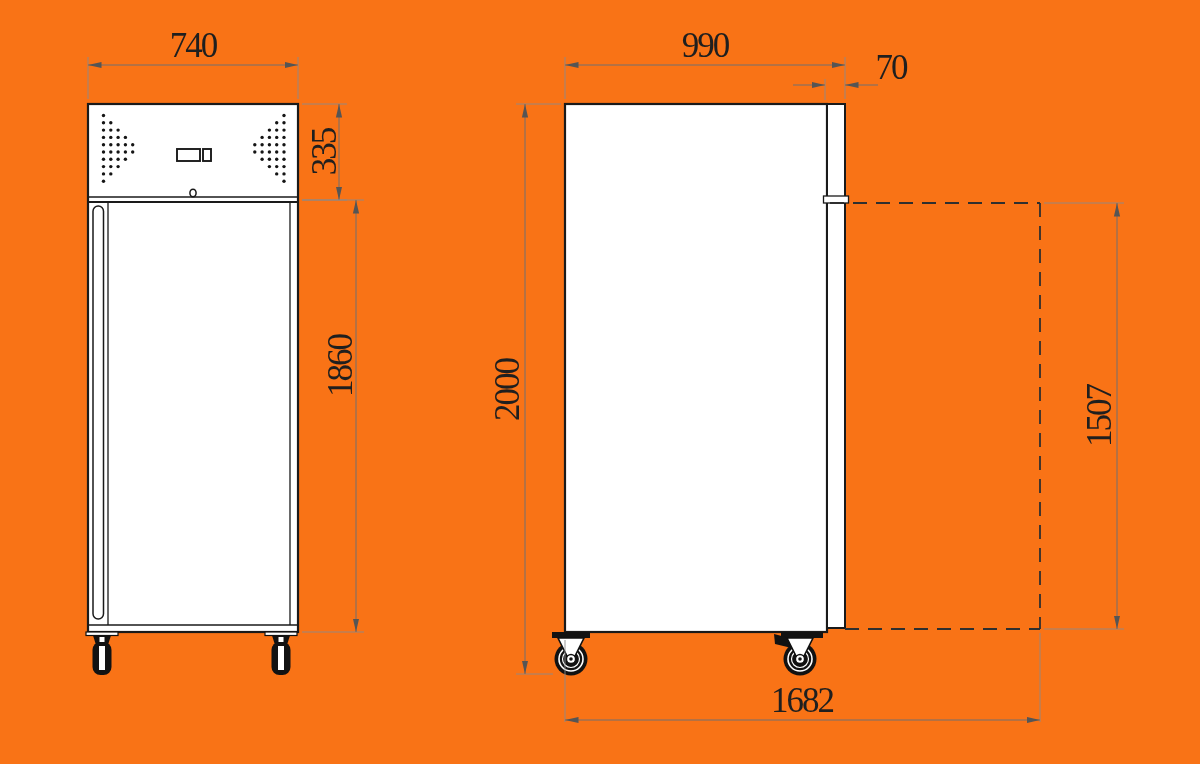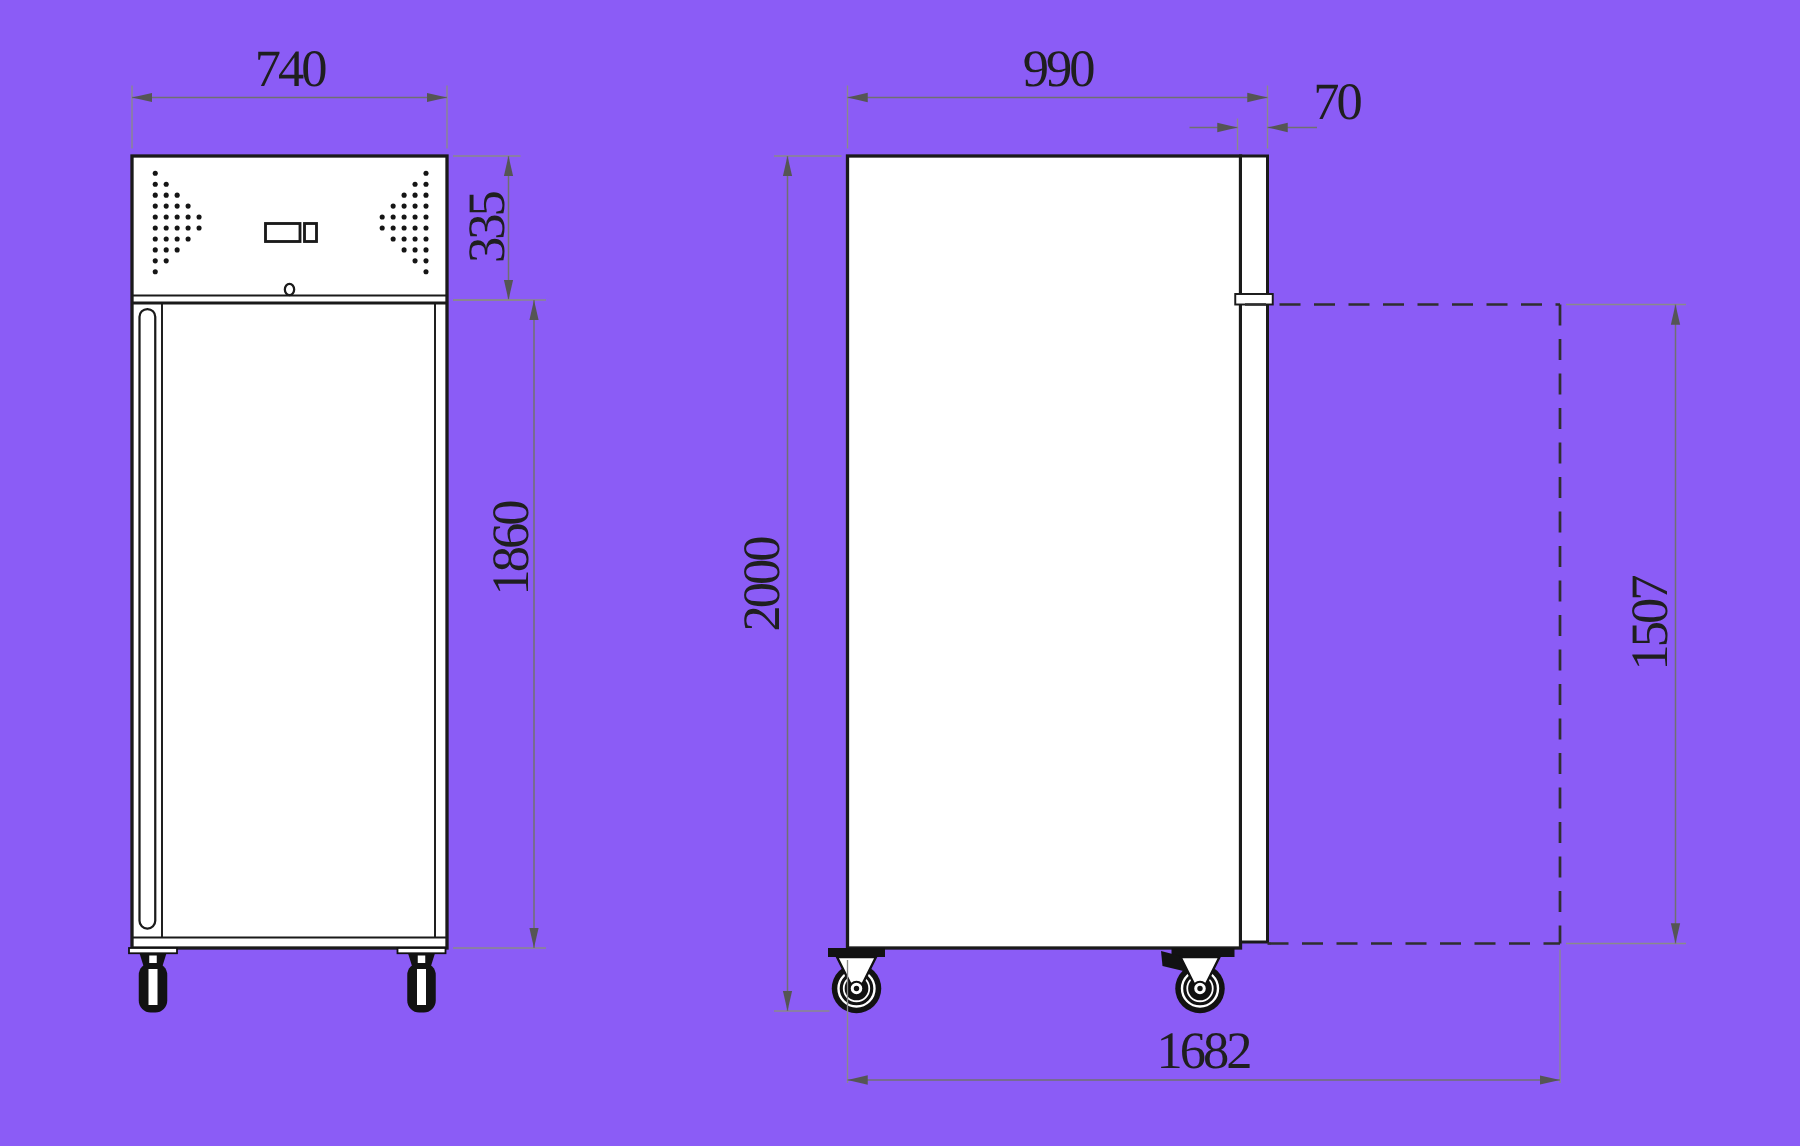--- a/index.html
+++ b/index.html
@@ -1,16 +1,16 @@
 <!DOCTYPE html>
 <html><head>
 <meta charset="utf-8">
 <style>
   html,body{margin:0;padding:0;background:#ffffff;}
-  .page{position:relative;width:1200px;height:764px;background:#8b5cf6;overflow:hidden;}
+  .page{position:relative;width:1200px;height:764px;background:#f97316;overflow:hidden;}
   svg{display:block;}
   .obj{stroke:#1a1a1a;fill:none;}
   .obj-thick{stroke:#1a1a1a;stroke-width:2.2;fill:#ffffff;}
   .thin{stroke:#1a1a1a;stroke-width:1.3;fill:none;}
   .dimline{stroke:#707070;stroke-width:1;fill:none;}
   .extline{stroke:#8a8a8a;stroke-width:0.9;fill:none;}
   .dashed{stroke:#2f2f2f;stroke-width:1.8;fill:none;stroke-dasharray:14 9;}
   .dim-label{font-family:"Liberation Serif","DejaVu Serif",serif;font-size:35px;letter-spacing:-2px;fill:#1f1f1f;}
   .solid{fill:#121212;stroke:none;}
 </style>

